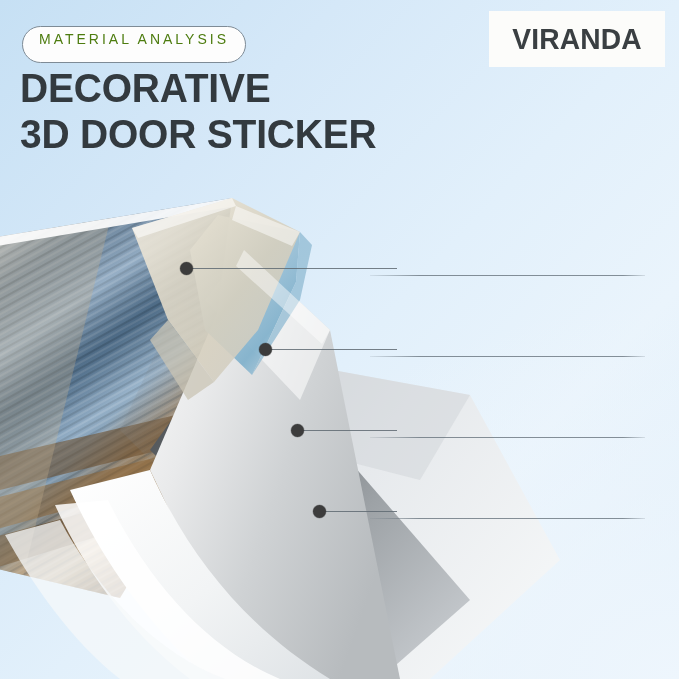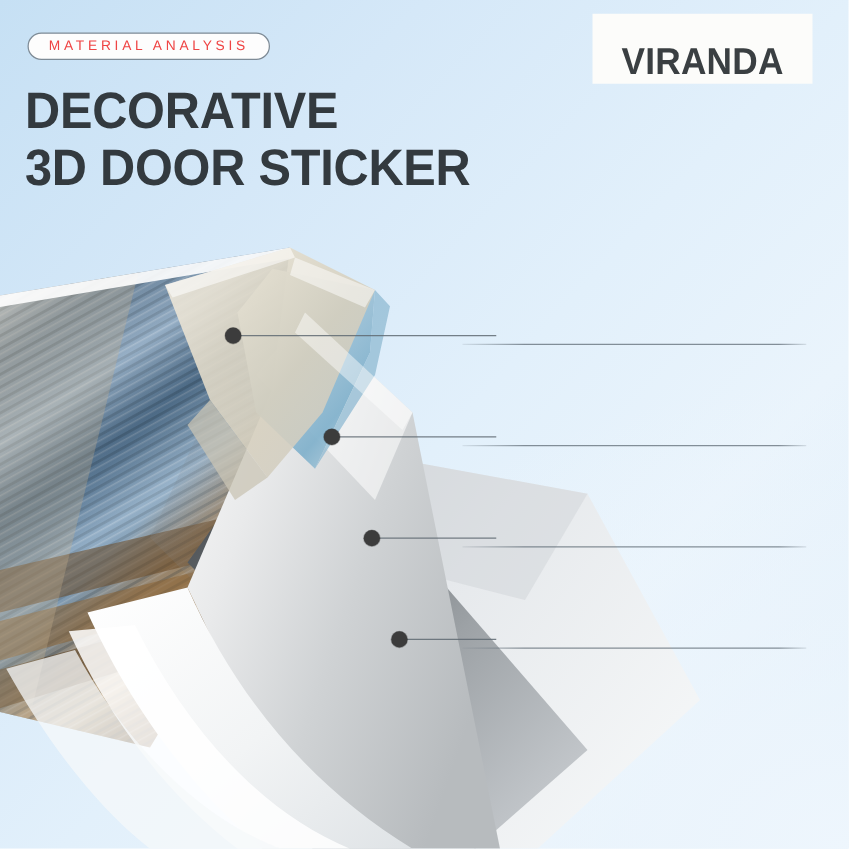--- a/index.html
+++ b/index.html
@@ -13,48 +13,48 @@
     width:679px;height:679px;
     overflow:hidden;
     background:
       radial-gradient(ellipse 120% 90% at 100% 100%, #eef6fd 0%, rgba(238,246,253,0) 62%),
       linear-gradient(133deg,#c6e0f4 0%,#d5e8f8 26%,#e2f0fb 52%,#eaf4fc 72%,#e0eef9 100%);
   }
 
   
   .pill{
     position:absolute;left:22px;top:26px;
-    padding:5px 16px 4px 16px;
+    padding:5px 16px 16px 16px;
     border:1.4px solid #7e8b96;
     border-radius:22px;
     background:#fdfdfd;
-    font-size:11px;
+    font-size:14px;
     letter-spacing:3.0px;
-    color:#ef4444;
+    color:#4d7c0f;
     font-weight:400;
     white-space:nowrap;
     line-height:1;
   }
   .headline{
     position:absolute;left:20px;top:68px;
     color:#333a3f;
     font-weight:700;
     font-size:41px;
     line-height:0.98;
     letter-spacing:-0.2px;
     transform:scaleX(0.95);
     transform-origin:left top;
     white-space:nowrap;
   }
   .headline .l2{margin-top:6px;}
   .logo-box{
-    position:absolute;left:474px;top:11px;
+    position:absolute;left:489px;top:11px;
     width:176px;height:56px;
     background:#fcfcfa;
-    display:flex;align-items:flex-end;justify-content:center;
+    display:flex;align-items:center;justify-content:center;
   }
   .logo-text{
     font-size:30px;font-weight:700;color:#3a3f42;
     letter-spacing:0.2px;
     transform:scaleX(0.94);
   }
 
   
   .art{position:absolute;left:0;top:0;width:679px;height:679px;}
   .art svg{display:block;}

